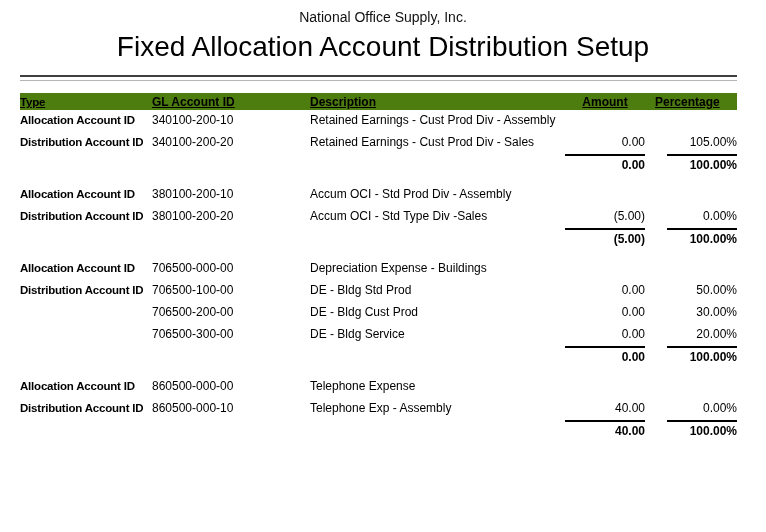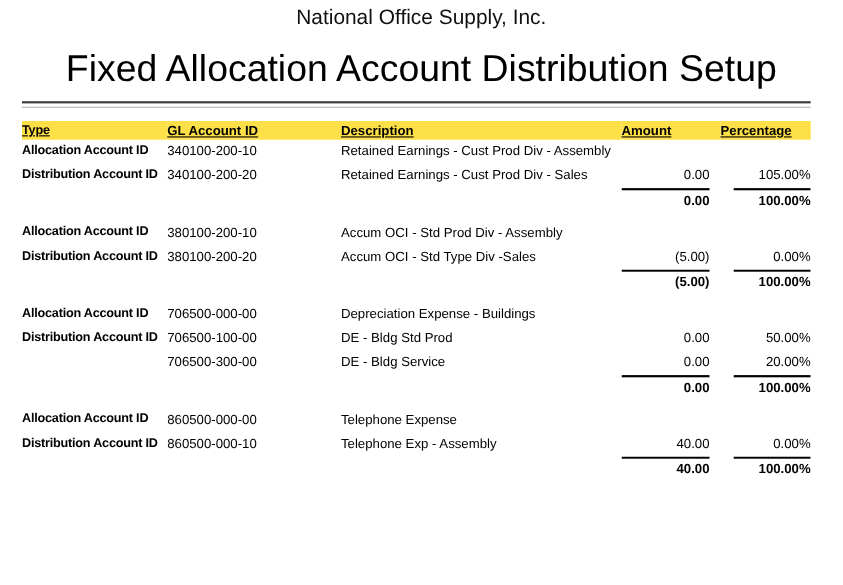--- a/index.html
+++ b/index.html
@@ -6,28 +6,28 @@
   body {
     width: 766px; height: 532px;
     background: #ffffff;
     font-family: "Liberation Sans", sans-serif;
     color: #000000;
     overflow: hidden;
   }
   .company {
     margin-top: 9px;
     text-align: center;
-    font-size: 19px;
+    font-size: 14px;
     line-height: 16px;
     color: #111;
   }
   .report-title {
-    margin-top: 22px;
+    margin-top: 5px;
     text-align: center;
-    font-size: 34px;
+    font-size: 28px;
     line-height: 33px;
     color: #000;
   }
   .rule-dark {
     margin: 12px 29px 0 20px;
     border-top: 2px solid #3f3f3f;
   }
   .rule-light {
     margin: 3px 29px 0 20px;
     border-top: 1px solid #b5b5b5;
@@ -38,30 +38,30 @@
     border-collapse: collapse;
     table-layout: fixed;
   }
   col.w-type { width: 132px; }
   col.w-acct { width: 158px; }
   col.w-desc { width: 255px; }
   col.w-amt  { width: 90px; }
   col.w-pct  { width: 82px; }
 
   thead th {
-    background: #fde047;
+    background: #4d7c0f;
     font-size: 12px;
     line-height: 12px;
     font-weight: bold;
     text-decoration: underline;
     text-align: left;
     padding: 3px 0 2px 0;
     white-space: nowrap;
   }
-  thead th.c-amt { text-align: left; padding-right: 10px; text-decoration: underline; }
+  thead th.c-amt { text-align: center; padding-right: 10px; text-decoration: underline; }
   thead th.c-pct { text-align: left; }
 
   td {
     font-size: 12px;
     line-height: 12px;
     padding: 4px 0 6px 0;
     white-space: nowrap;
     overflow: hidden;
     vertical-align: top;
   }
@@ -174,20 +174,27 @@
       </tr>
       <tr class="row">
         <td class="c-type bold">Distribution Account ID</td>
         <td class="c-acct">706500-100-00</td>
         <td class="c-desc">DE - Bldg Std Prod</td>
         <td class="c-amt">0.00</td>
         <td class="c-pct">50.00%</td>
       </tr>
       <tr class="row">
         <td class="c-type bold"></td>
+        <td class="c-acct">706500-200-00</td>
+        <td class="c-desc">DE - Bldg Cust Prod</td>
+        <td class="c-amt">0.00</td>
+        <td class="c-pct">30.00%</td>
+      </tr>
+      <tr class="row">
+        <td class="c-type bold"></td>
         <td class="c-acct">706500-300-00</td>
         <td class="c-desc">DE - Bldg Service</td>
         <td class="c-amt">0.00</td>
         <td class="c-pct">20.00%</td>
       </tr>
       <tr class="total">
         <td class="c-type"></td>
         <td class="c-acct"></td>
         <td class="c-desc"></td>
         <td class="c-amt">

